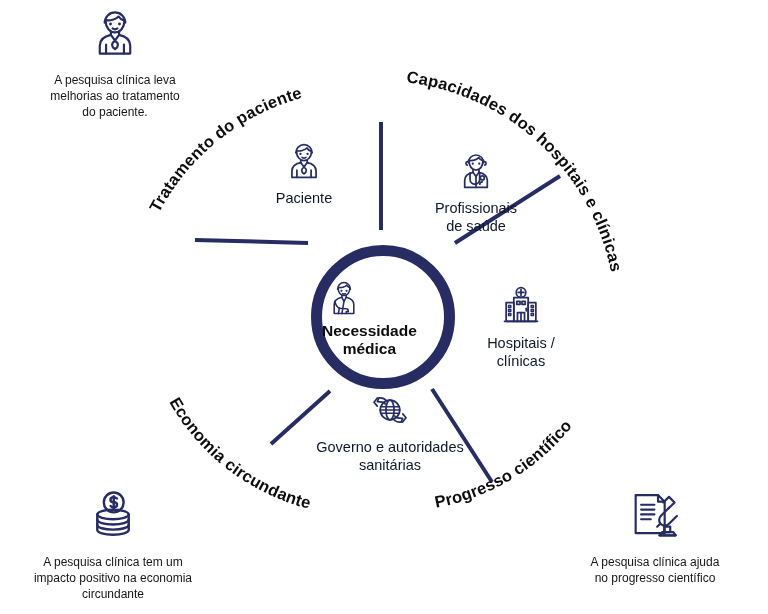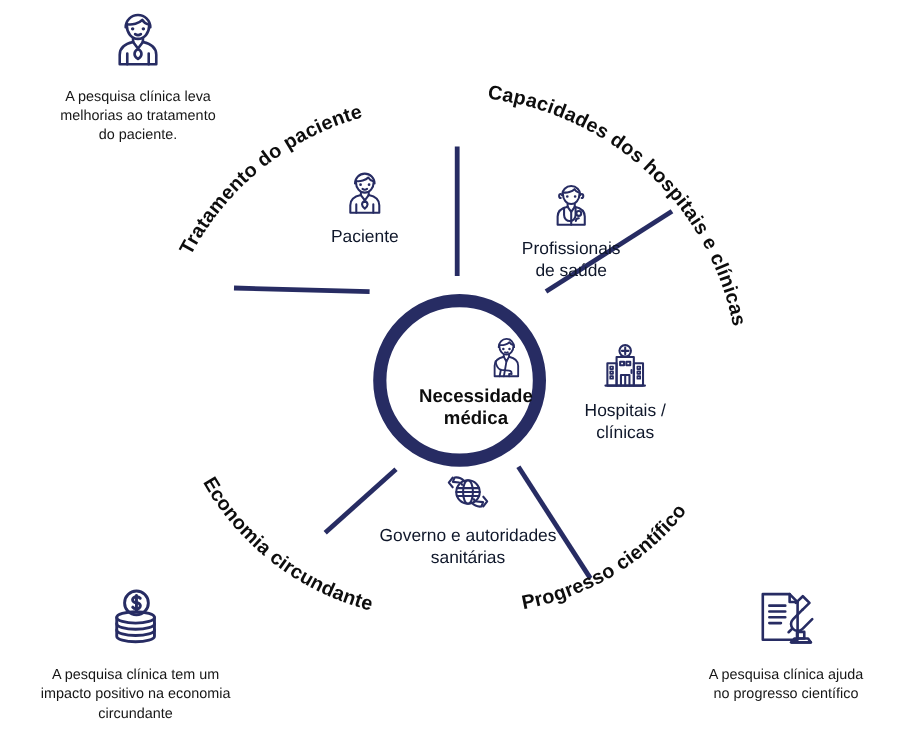--- a/index.html
+++ b/index.html
@@ -53,21 +53,21 @@
     border-radius: 50%;
     border: 11px solid #272c63;
     background: #ffffff;
     box-sizing: border-box;
   }
   #hub-inner {
     position: absolute;
     left: 0; top: 0; right: 0; bottom: 0;
     display: flex;
     flex-direction: column;
-    align-items: flex-end;
+    align-items: flex-start;
     justify-content: center;
   }
   #hub-icon { width: 44px; height: 44px; margin-bottom: 2px; }
   #hub-label {
     font-size: 15.5px;
     font-weight: bold;
     line-height: 1.15;
     color: #0d0d0d;
     text-align: center;
     white-space: pre-line;

